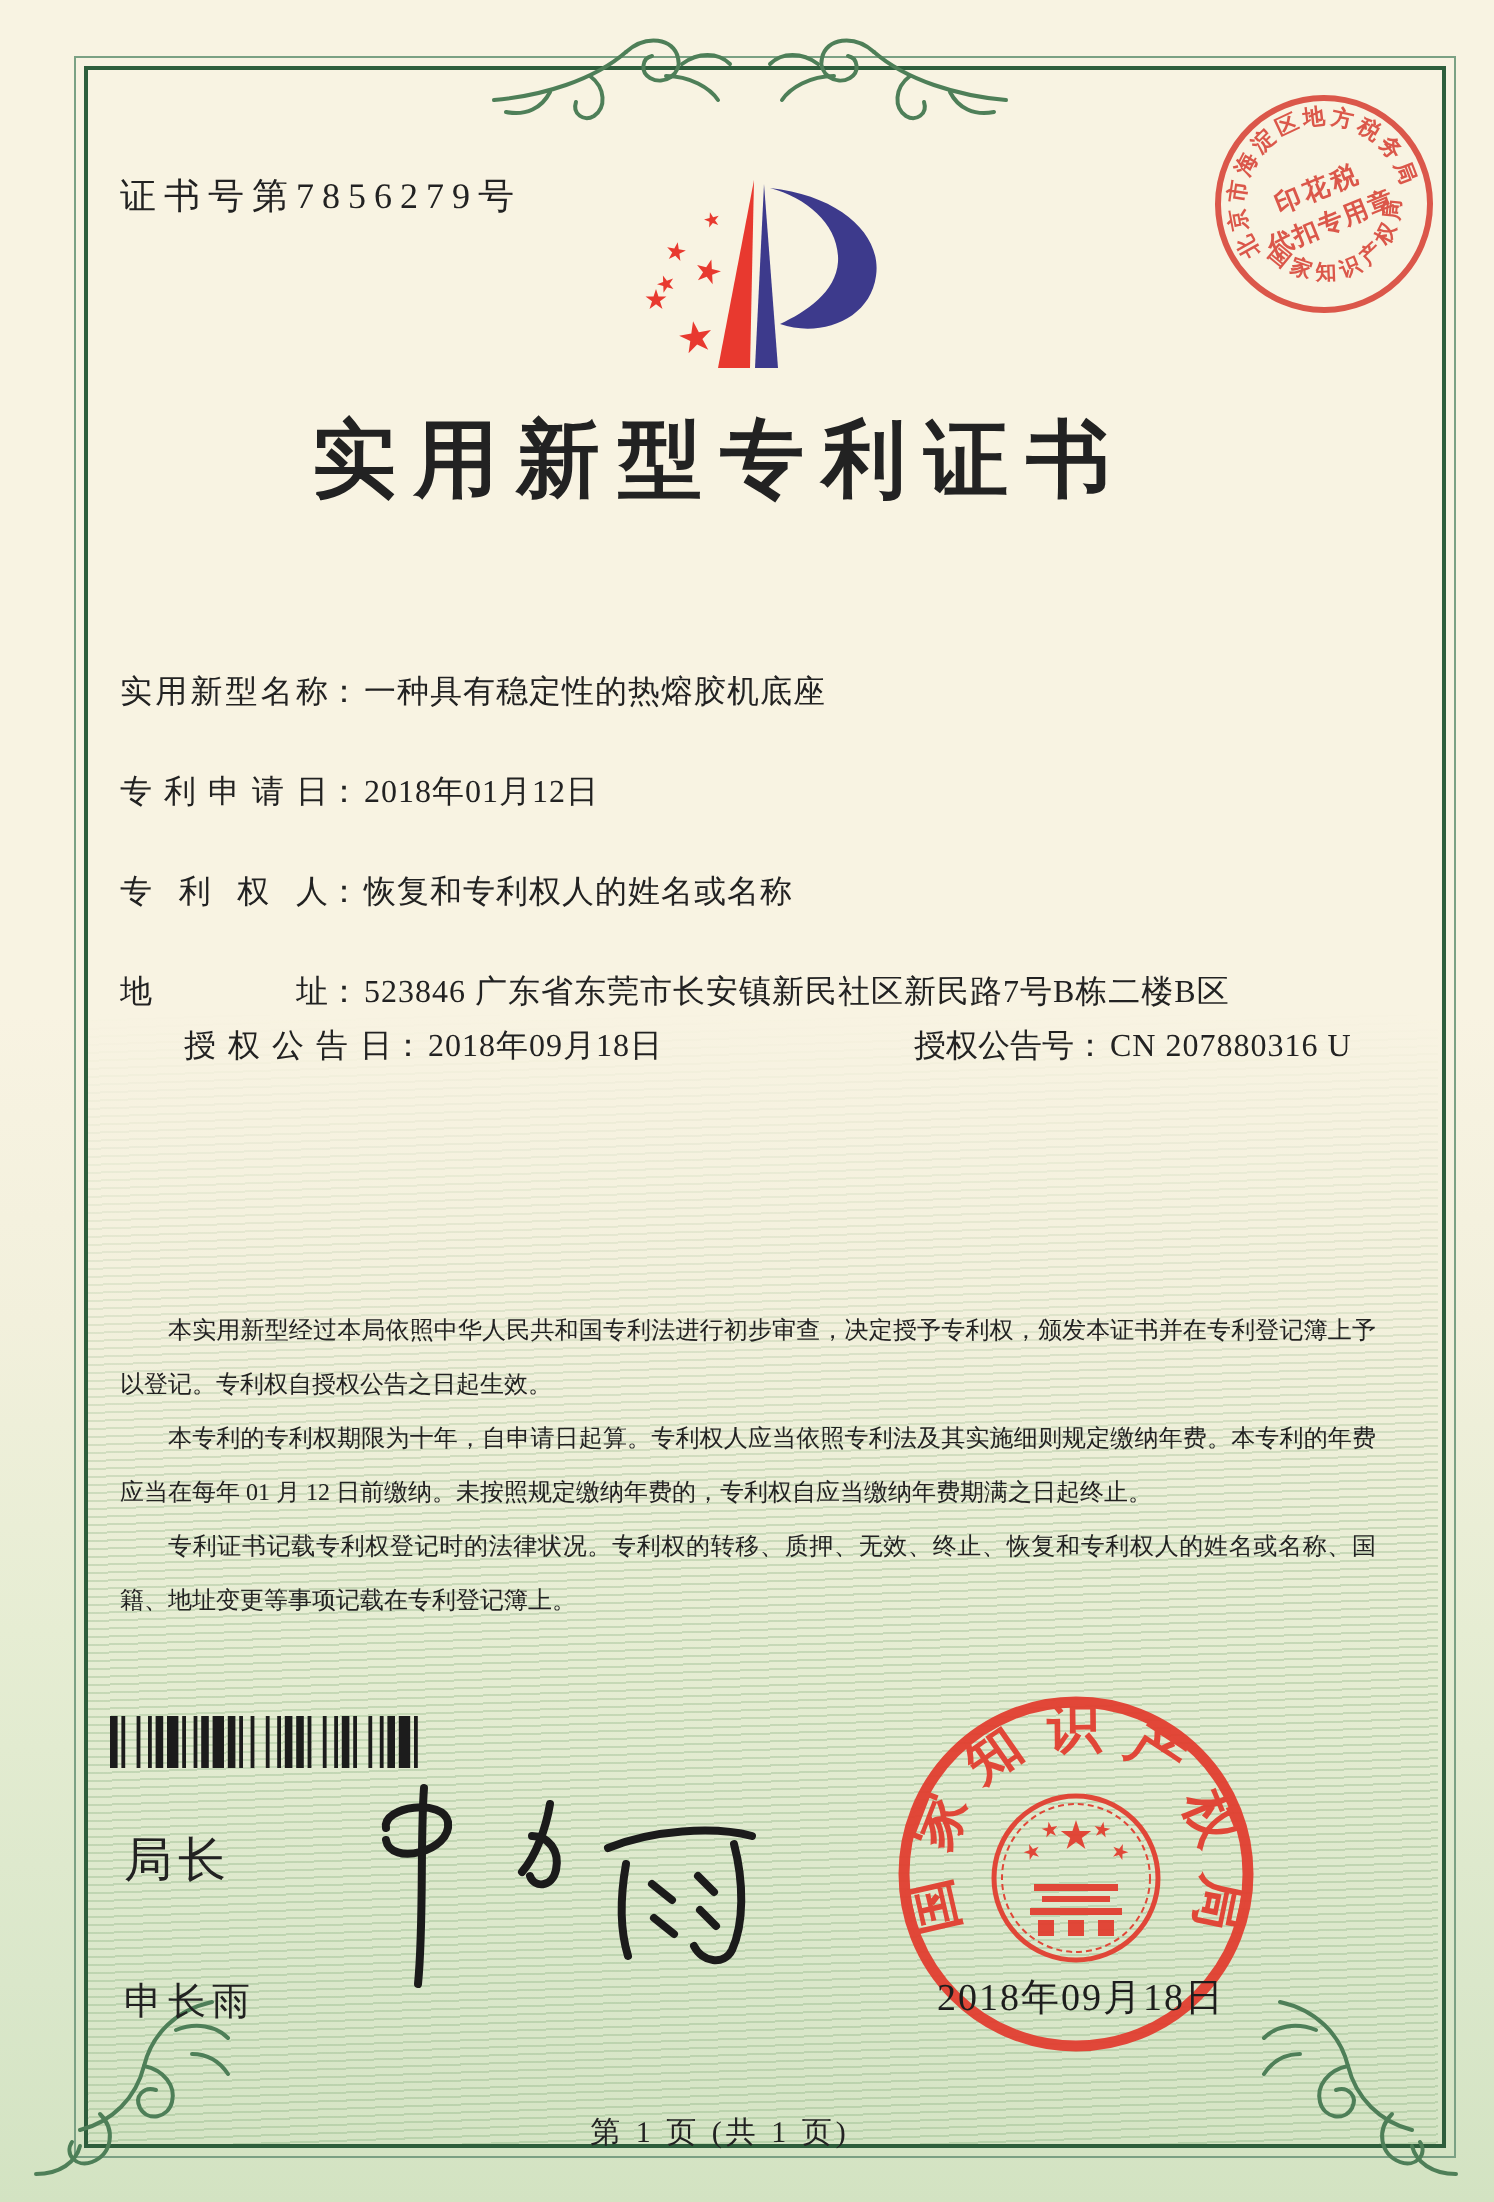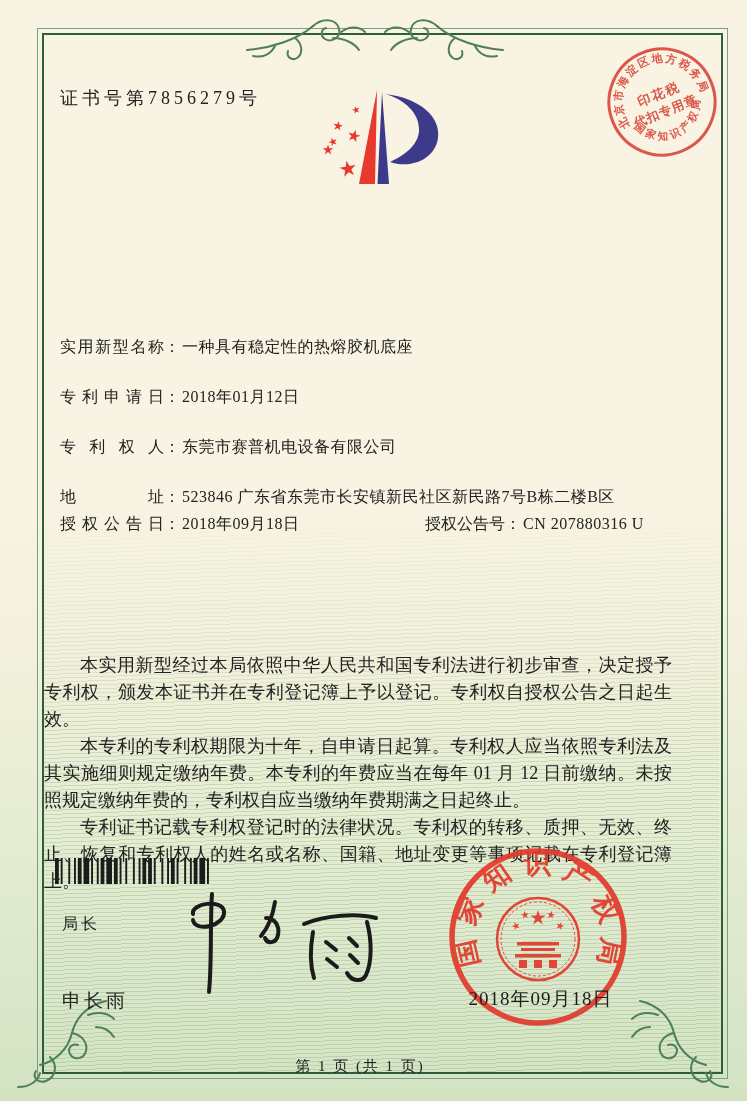--- a/index.html
+++ b/index.html
@@ -26,33 +26,33 @@
   .orn{position:absolute;pointer-events:none;}
 
   .certno{position:absolute;left:60px;top:86px;font-size:18px;letter-spacing:4px;}
   .logo{position:absolute;left:288px;top:86px;}
   .title{position:absolute;left:0;right:27px;top:202px;text-align:center;
          font-size:42px;font-weight:bold;letter-spacing:9px;}
 
   .fields{position:absolute;left:60px;right:60px;top:333px;font-size:16px;}
   .row{line-height:28px;margin-bottom:22px;white-space:nowrap;}
   .row.address{line-height:27px;margin-bottom:0;white-space:normal;}
-  .row.grant{position:relative;}
+  .row.grant{position:relative;margin-left:32px;}
   .flabel{display:inline-block;width:104px;text-align:justify;text-align-last:justify;vertical-align:top;}
   .fcolon{display:inline-block;width:18px;vertical-align:top;}
   .fvalue{letter-spacing:.5px;}
   .row.address .fvalue{display:inline-block;width:498px;vertical-align:top;letter-spacing:.5px;}
   .grant-no{position:absolute;left:365px;top:0;}
 
-  .paras{position:absolute;left:44px;width:628px;top:652px;font-size:18px;line-height:27px;text-align:justify;}
+  .paras{position:absolute;left:60px;width:628px;top:652px;font-size:12px;line-height:27px;text-align:justify;}
   .paras p{margin:0;text-indent:2em;}
 
   .barcode{position:absolute;left:55px;top:858px;}
 
-  .sig-title{position:absolute;left:62px;top:914px;font-size:16px;letter-spacing:3px;}
+  .sig-title{position:absolute;left:62px;top:914px;font-size:24px;letter-spacing:3px;}
   .sig-name{position:absolute;left:62px;top:988px;font-size:19px;letter-spacing:3px;}
   .signature{position:absolute;left:180px;top:886px;}
 
   .seal{position:absolute;left:443px;top:842px;}
   .seal-date{position:absolute;left:448px;top:986px;width:185px;text-align:center;
              font-size:19px;letter-spacing:1px;color:#1d1d1d;}
 
   .stamp{position:absolute;left:600px;top:40px;opacity:.9;}
 
   .footer{position:absolute;left:0;right:27px;top:1046px;text-align:center;font-size:15px;letter-spacing:2px;margin-top:11px;}
@@ -121,30 +121,31 @@
       <use href="#st" transform="translate(40,64) scale(5.5)"></use>
       <use href="#st" transform="translate(60,83) scale(8.5) rotate(-10)"></use>
       <polygon points="89,4 87,98 71,98"></polygon>
     </g>
     <g fill="#3d3a8c">
       <polygon points="94,6 101,98 89.5,98"></polygon>
       <path d="M97,8 C133,12 153,32 150,52 C147,74 122,83 102,76 C115,70 130,60 131,45 C132,27 116,13 97,8 Z"></path>
     </g>
   </svg>
 
+  <div class="title">实用新型专利证书</div>
 
   <div class="fields">
     <div class="row">
       <span class="flabel">实用新型名称</span><span class="fcolon">：</span><span class="fvalue">一种具有稳定性的热熔胶机底座</span>
     </div>
     <div class="row">
       <span class="flabel">专利申请日</span><span class="fcolon">：</span><span class="fvalue">2018年01月12日</span>
     </div>
     <div class="row">
-      <span class="flabel">专利权人</span><span class="fcolon">：</span><span class="fvalue">东莞市赛普机电设备有限公司</span>
+      <span class="flabel">专利权人</span><span class="fcolon">：</span><span class="fvalue">恢复和专利权人的姓名或名称</span>
     </div>
     <div class="row address">
       <span class="flabel">地址</span><span class="fcolon">：</span><span class="fvalue">523846 广东省东莞市长安镇新民社区新民路7号B栋二楼B区</span>
     </div>
     <div class="row grant">
       <span class="flabel">授权公告日</span><span class="fcolon">：</span><span class="fvalue">2018年09月18日</span>
       <span class="grant-no">
         <span>授权公告号</span><span class="fcolon">：</span><span class="fvalue">CN 207880316 U</span>
       </span>
     </div>

